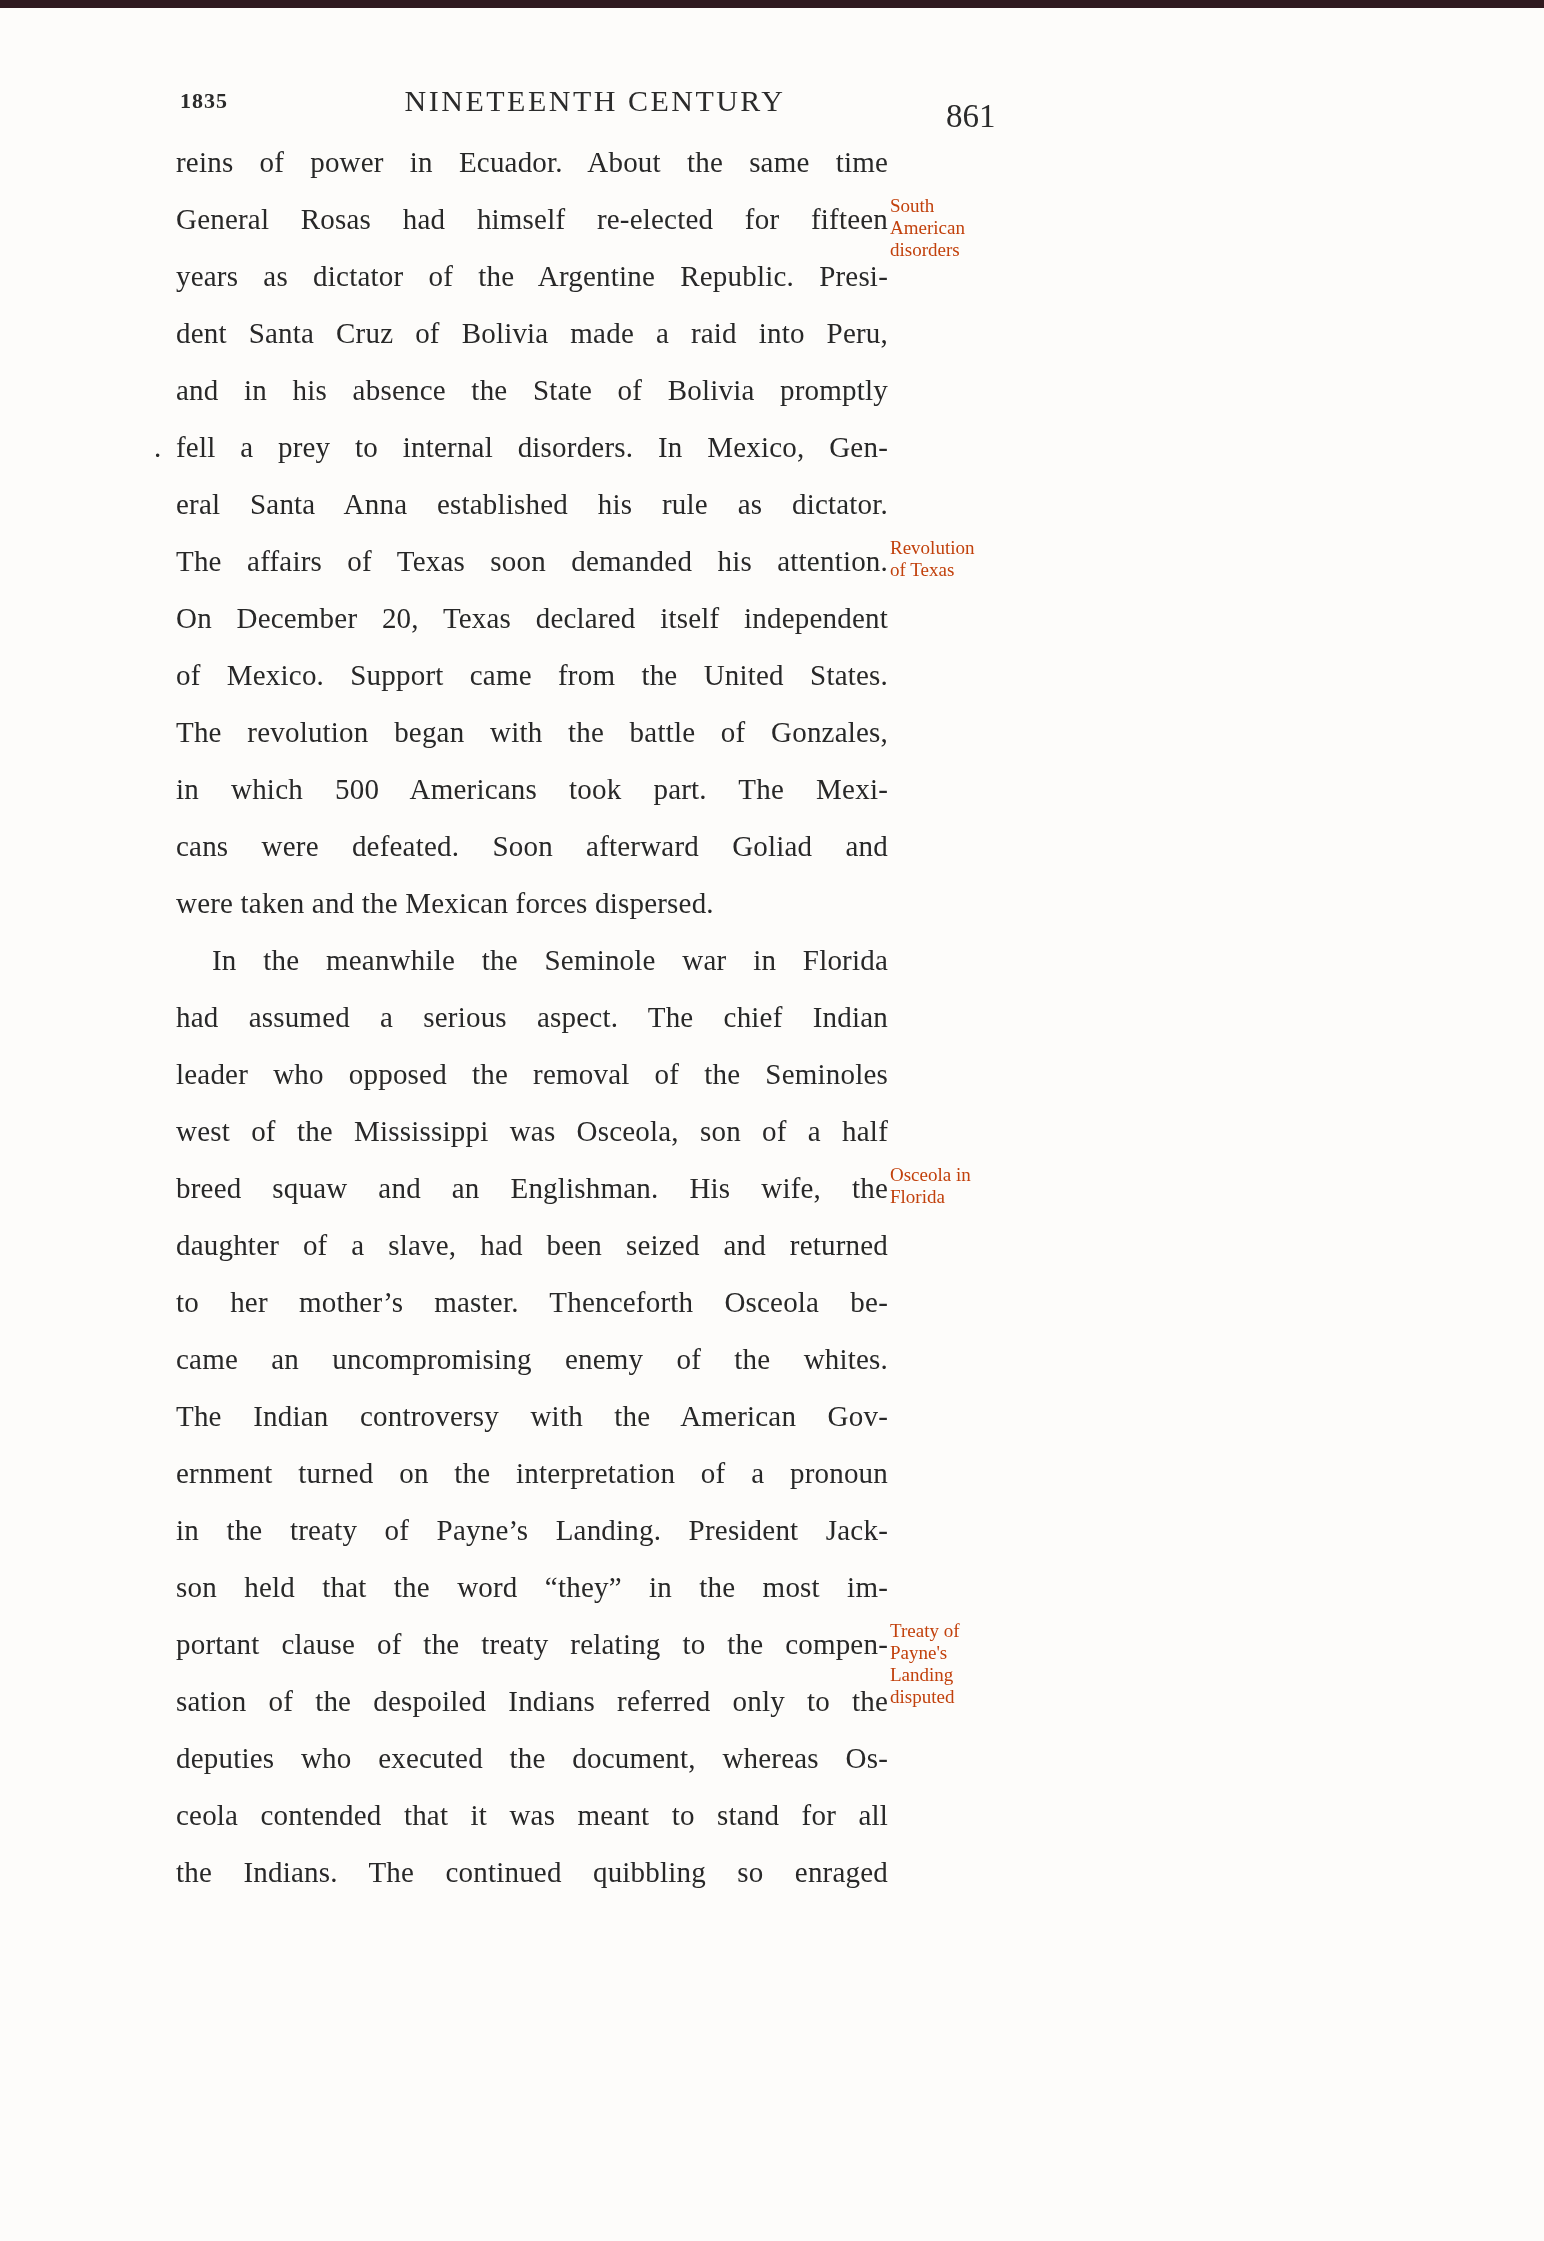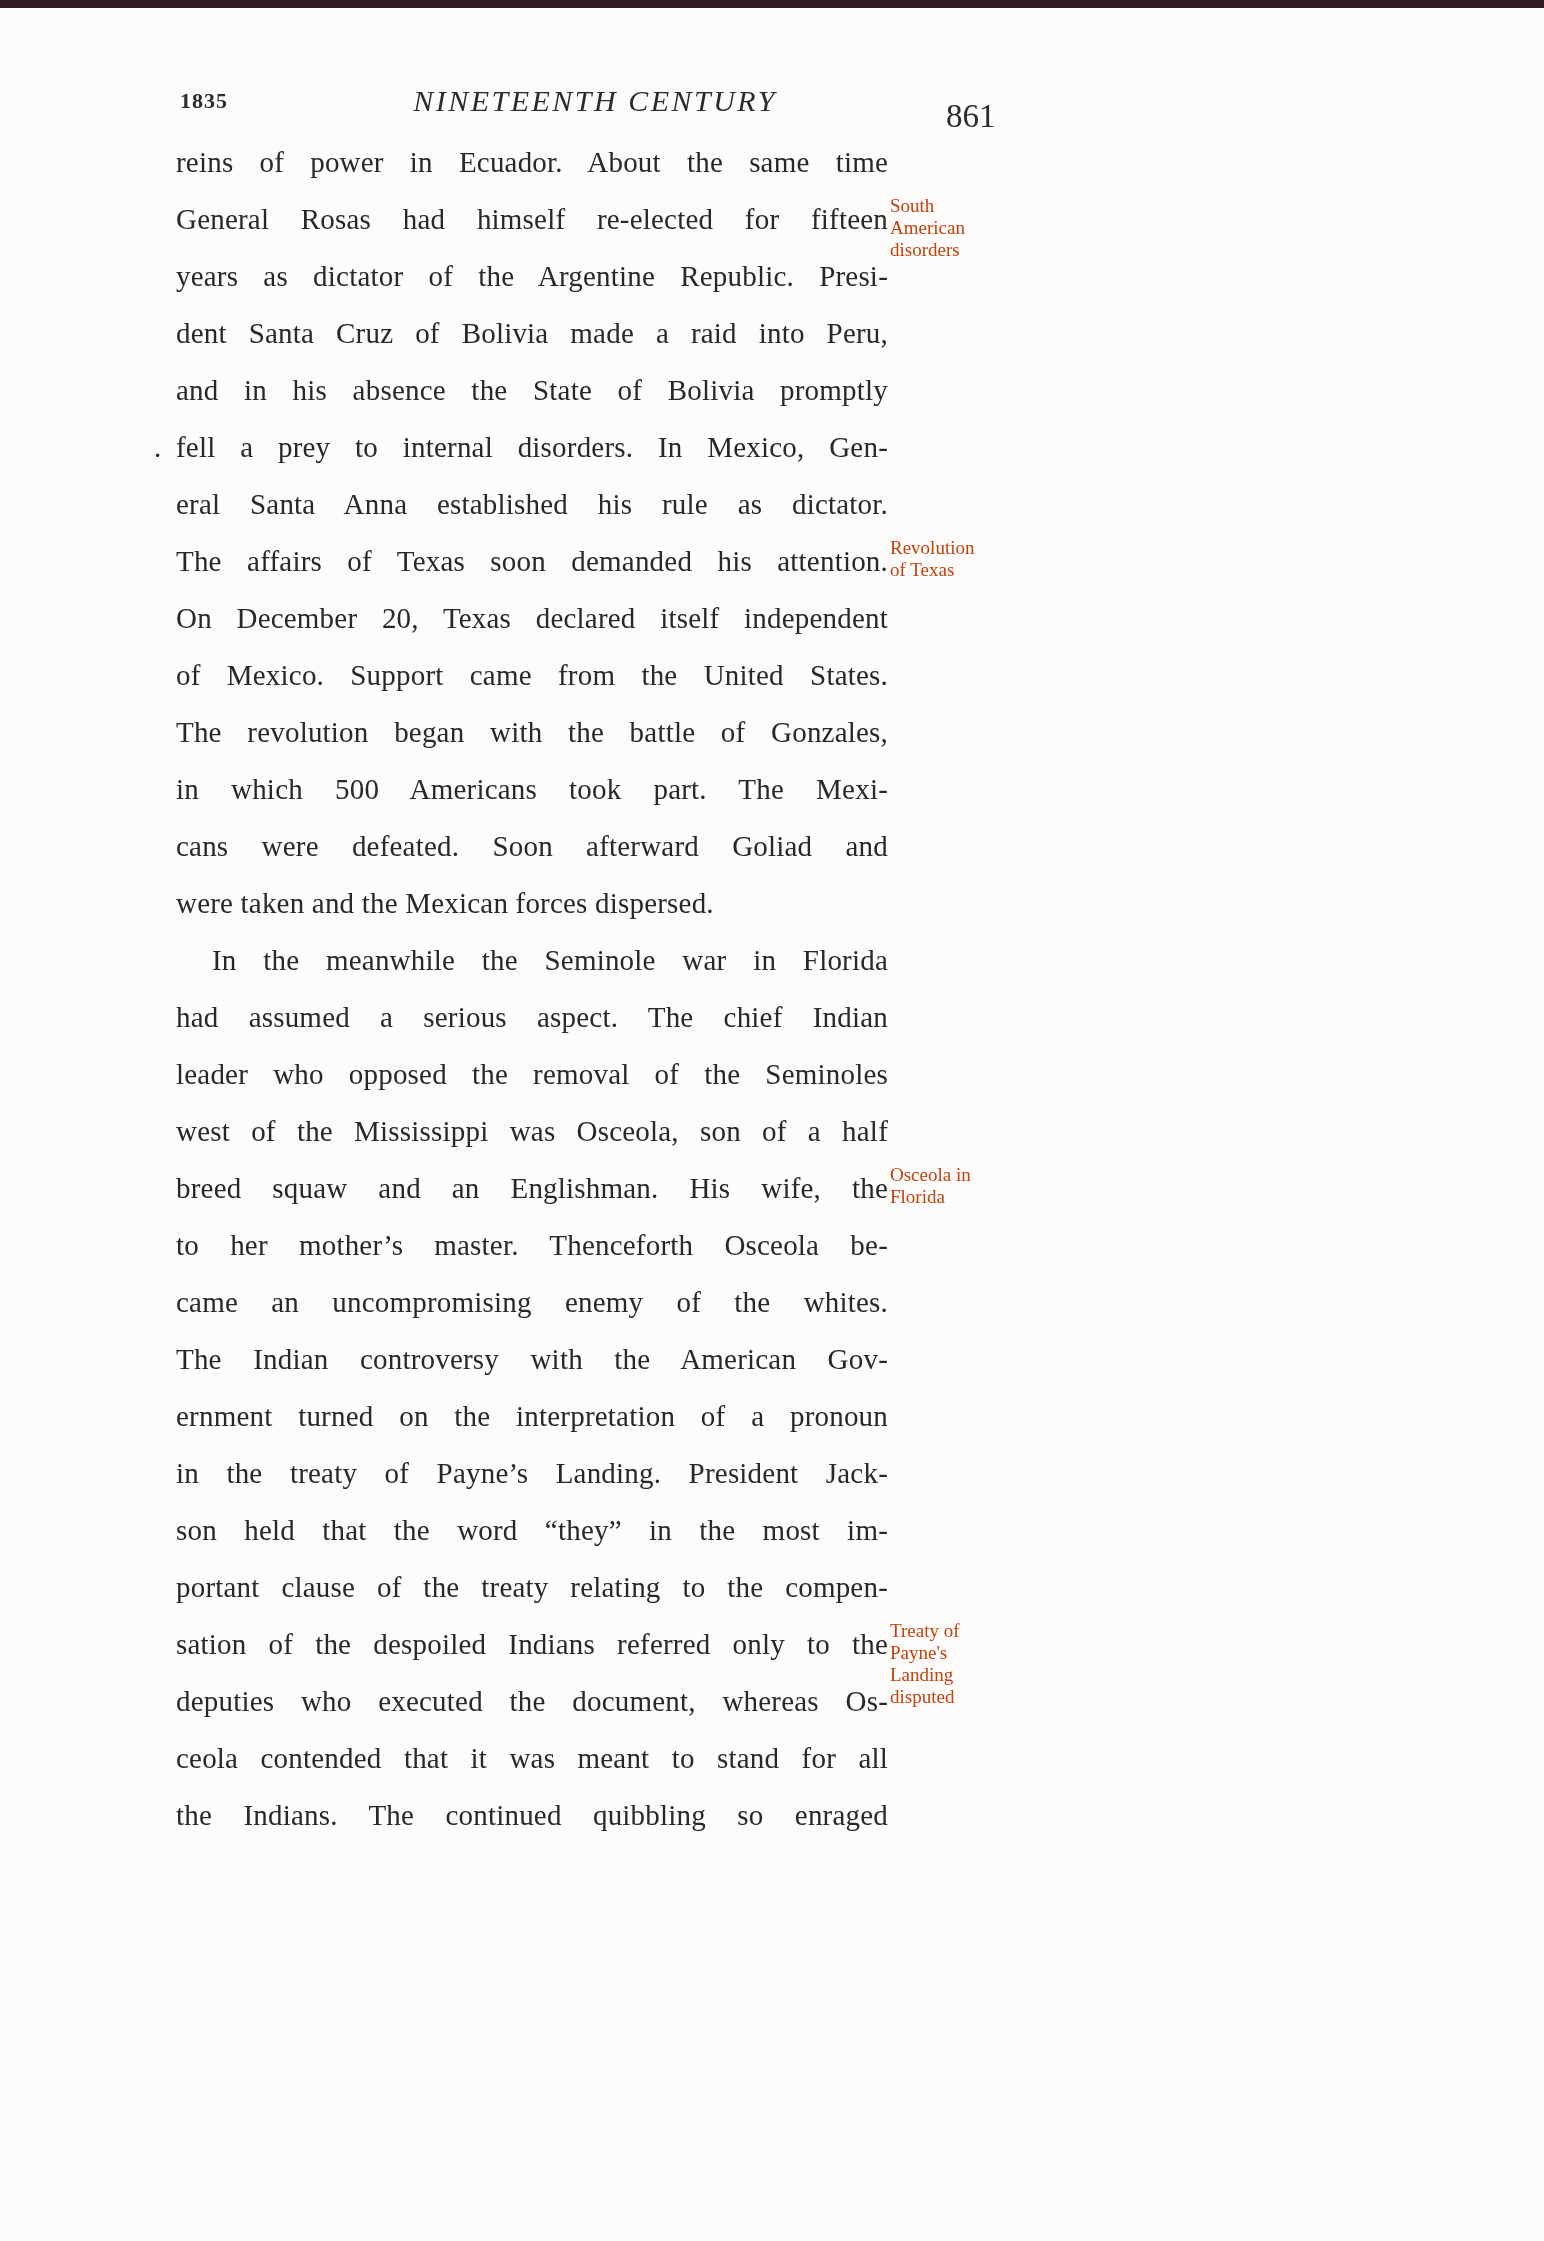--- a/index.html
+++ b/index.html
@@ -21,21 +21,21 @@
     background: #301b20;
   }
   .header-year {
     position: absolute; left: 180px; top: 88px;
     font-size: 22px; font-weight: bold; letter-spacing: 1px;
     color: #2b2b2b;
   }
   .header-title {
     position: absolute; left: 595px; top: 84px;
     transform: translateX(-50%);
-    font-style: italic; font-size: 30px; letter-spacing: 2.5px;
+    font-size: 30px; letter-spacing: 2.5px;
     white-space: nowrap; color: #2b2b2b;
   }
   .header-page {
     position: absolute; left: 946px; top: 78px;
     font-size: 33px; color: #2b2b2b; margin-top: 20px;
   }
   .text-lines {
     position: absolute; left: 176px; top: 134px;
     width: 712px;
   }
@@ -83,20 +83,21 @@
       <div class="line">of Mexico. Support came from the United States.</div>
       <div class="line">The revolution began with the battle of Gonzales,</div>
       <div class="line">in which 500 Americans took part. The Mexi-</div>
       <div class="line">cans were defeated. Soon afterward Goliad and</div>
       <div class="line no-just">were taken and the Mexican forces dispersed.</div>
       <div class="line indent">In the meanwhile the Seminole war in Florida</div>
       <div class="line">had assumed a serious aspect. The chief Indian</div>
       <div class="line">leader who opposed the removal of the Seminoles</div>
       <div class="line">west of the Mississippi was Osceola, son of a half</div>
       <div class="line">breed squaw and an Englishman. His wife, the</div>
+      <div class="line">daughter of a slave, had been seized and returned</div>
       <div class="line">to her mother’s master. Thenceforth Osceola be-</div>
       <div class="line">came an uncompromising enemy of the whites.</div>
       <div class="line">The Indian controversy with the American Gov-</div>
       <div class="line">ernment turned on the interpretation of a pronoun</div>
       <div class="line">in the treaty of Payne’s Landing. President Jack-</div>
       <div class="line">son held that the word “they” in the most im-</div>
       <div class="line">portant clause of the treaty relating to the compen-</div>
       <div class="line">sation of the despoiled Indians referred only to the</div>
       <div class="line">deputies who executed the document, whereas Os-</div>
       <div class="line">ceola contended that it was meant to stand for all</div>

